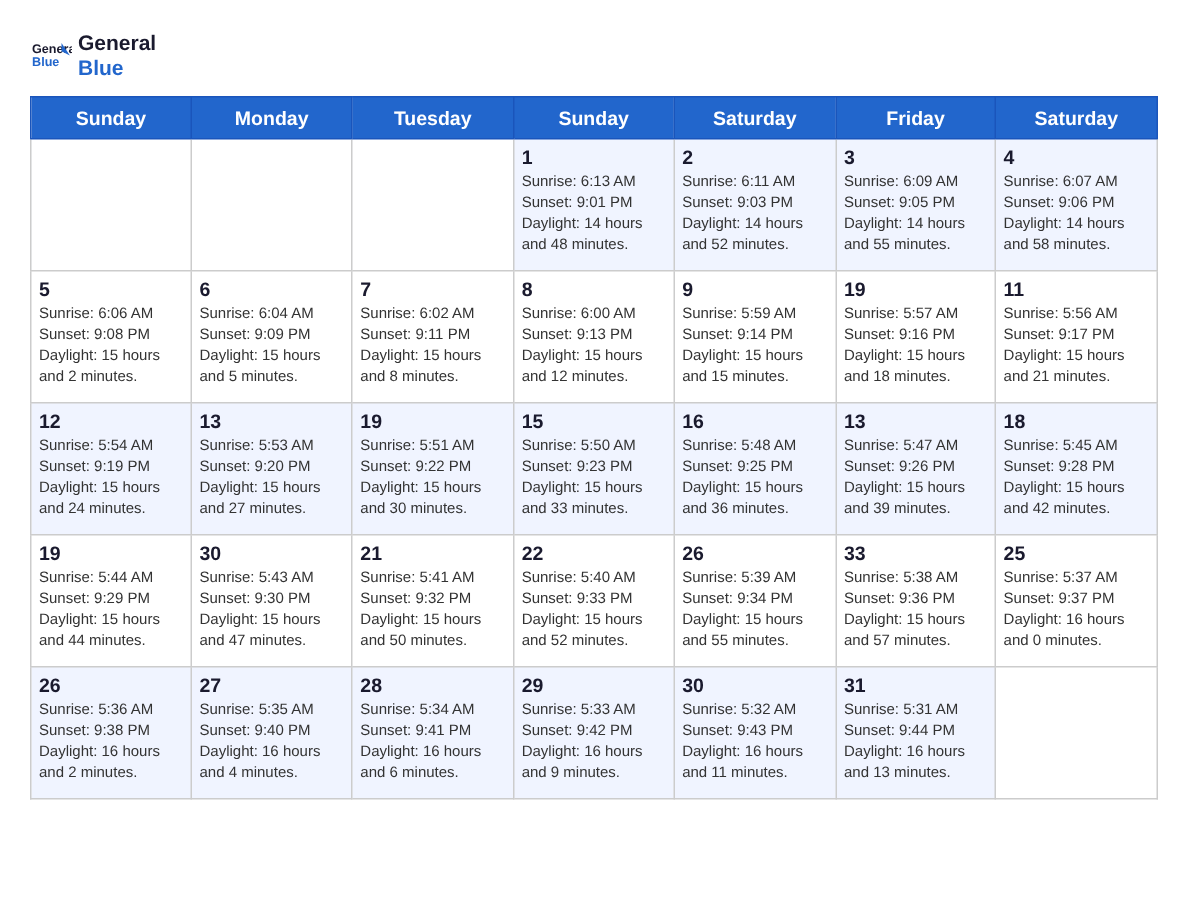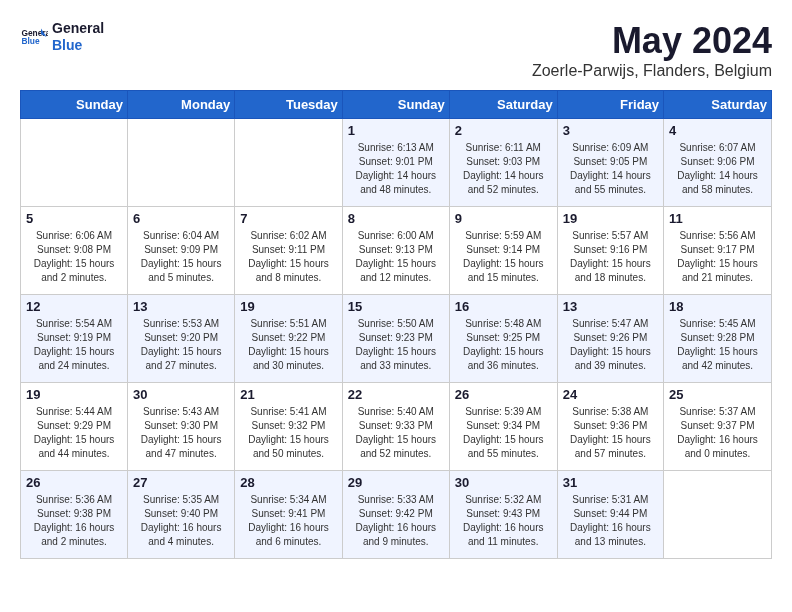--- a/index.html
+++ b/index.html
@@ -50,21 +50,21 @@
       width: 100%;
       border-collapse: collapse;
       font-size: 11px;
     }
     thead tr {
       background-color: #2266cc;
       color: #fff;
     }
     thead th {
       padding: 6px 4px;
-      text-align: right;
+      text-align: center;
       font-size: 13px;
       font-weight: bold;
       border: 1px solid #1a55bb;
     }
     tbody tr {
       vertical-align: top;
     }
     tbody tr:nth-child(odd) {
       background-color: #f0f4ff;
     }
@@ -80,45 +80,40 @@
     .day-number {
       font-weight: bold;
       font-size: 13px;
       color: #1a1a2e;
       margin-bottom: 3px;
     }
     .day-info {
       font-size: 10px;
       color: #333;
       line-height: 1.4;
-      text-align: center;
     }
     .empty-cell {
       background: #fff !important;
     }
   </style>
 </head>
 <body>
 
 <div class="header-area">
   <div class="logo">
     <svg class="logo-icon" viewBox="0 0 40 40">
       <text x="2" y="18" font-size="12" font-weight="bold" fill="#1a1a2e">General</text>
       <text x="2" y="30" font-size="12" font-weight="bold" fill="#2266cc">Blue</text>
       <polygon points="30,8 38,20 30,16 30,8" fill="#2266cc"></polygon>
     </svg>
     <div>
       <div class="logo-text">General</div>
       <div class="logo-text"><span style="color:#2266cc">Blue</span></div>
     </div>
   </div>
-  <div class="title-area">
-    <div class="calendar-title">May 2024</div>
-    <div class="calendar-subtitle">Zoerle-Parwijs, Flanders, Belgium</div>
-  </div>
 </div>
 
 <table>
   <thead>
     <tr>
     <th>Sunday</th>
         <th>Monday</th>
         <th>Tuesday</th>
         <th>Sunday</th>
         <th>Saturday</th>
@@ -223,21 +218,21 @@
         </td>
         <td>
           <div class="day-number">22</div>
           <div class="day-info">Sunrise: 5:40 AM<br>Sunset: 9:33 PM<br>Daylight: 15 hours<br>and 52 minutes.</div>
         </td>
         <td>
           <div class="day-number">26</div>
           <div class="day-info">Sunrise: 5:39 AM<br>Sunset: 9:34 PM<br>Daylight: 15 hours<br>and 55 minutes.</div>
         </td>
         <td>
-          <div class="day-number">24</div>
+          <div class="day-number">33</div>
           <div class="day-info">Sunrise: 5:38 AM<br>Sunset: 9:36 PM<br>Daylight: 15 hours<br>and 57 minutes.</div>
         </td>
         <td>
           <div class="day-number">25</div>
           <div class="day-info">Sunrise: 5:37 AM<br>Sunset: 9:37 PM<br>Daylight: 16 hours<br>and 0 minutes.</div>
         </td>
       </tr>
       <tr>
         <td>
           <div class="day-number">26</div>

